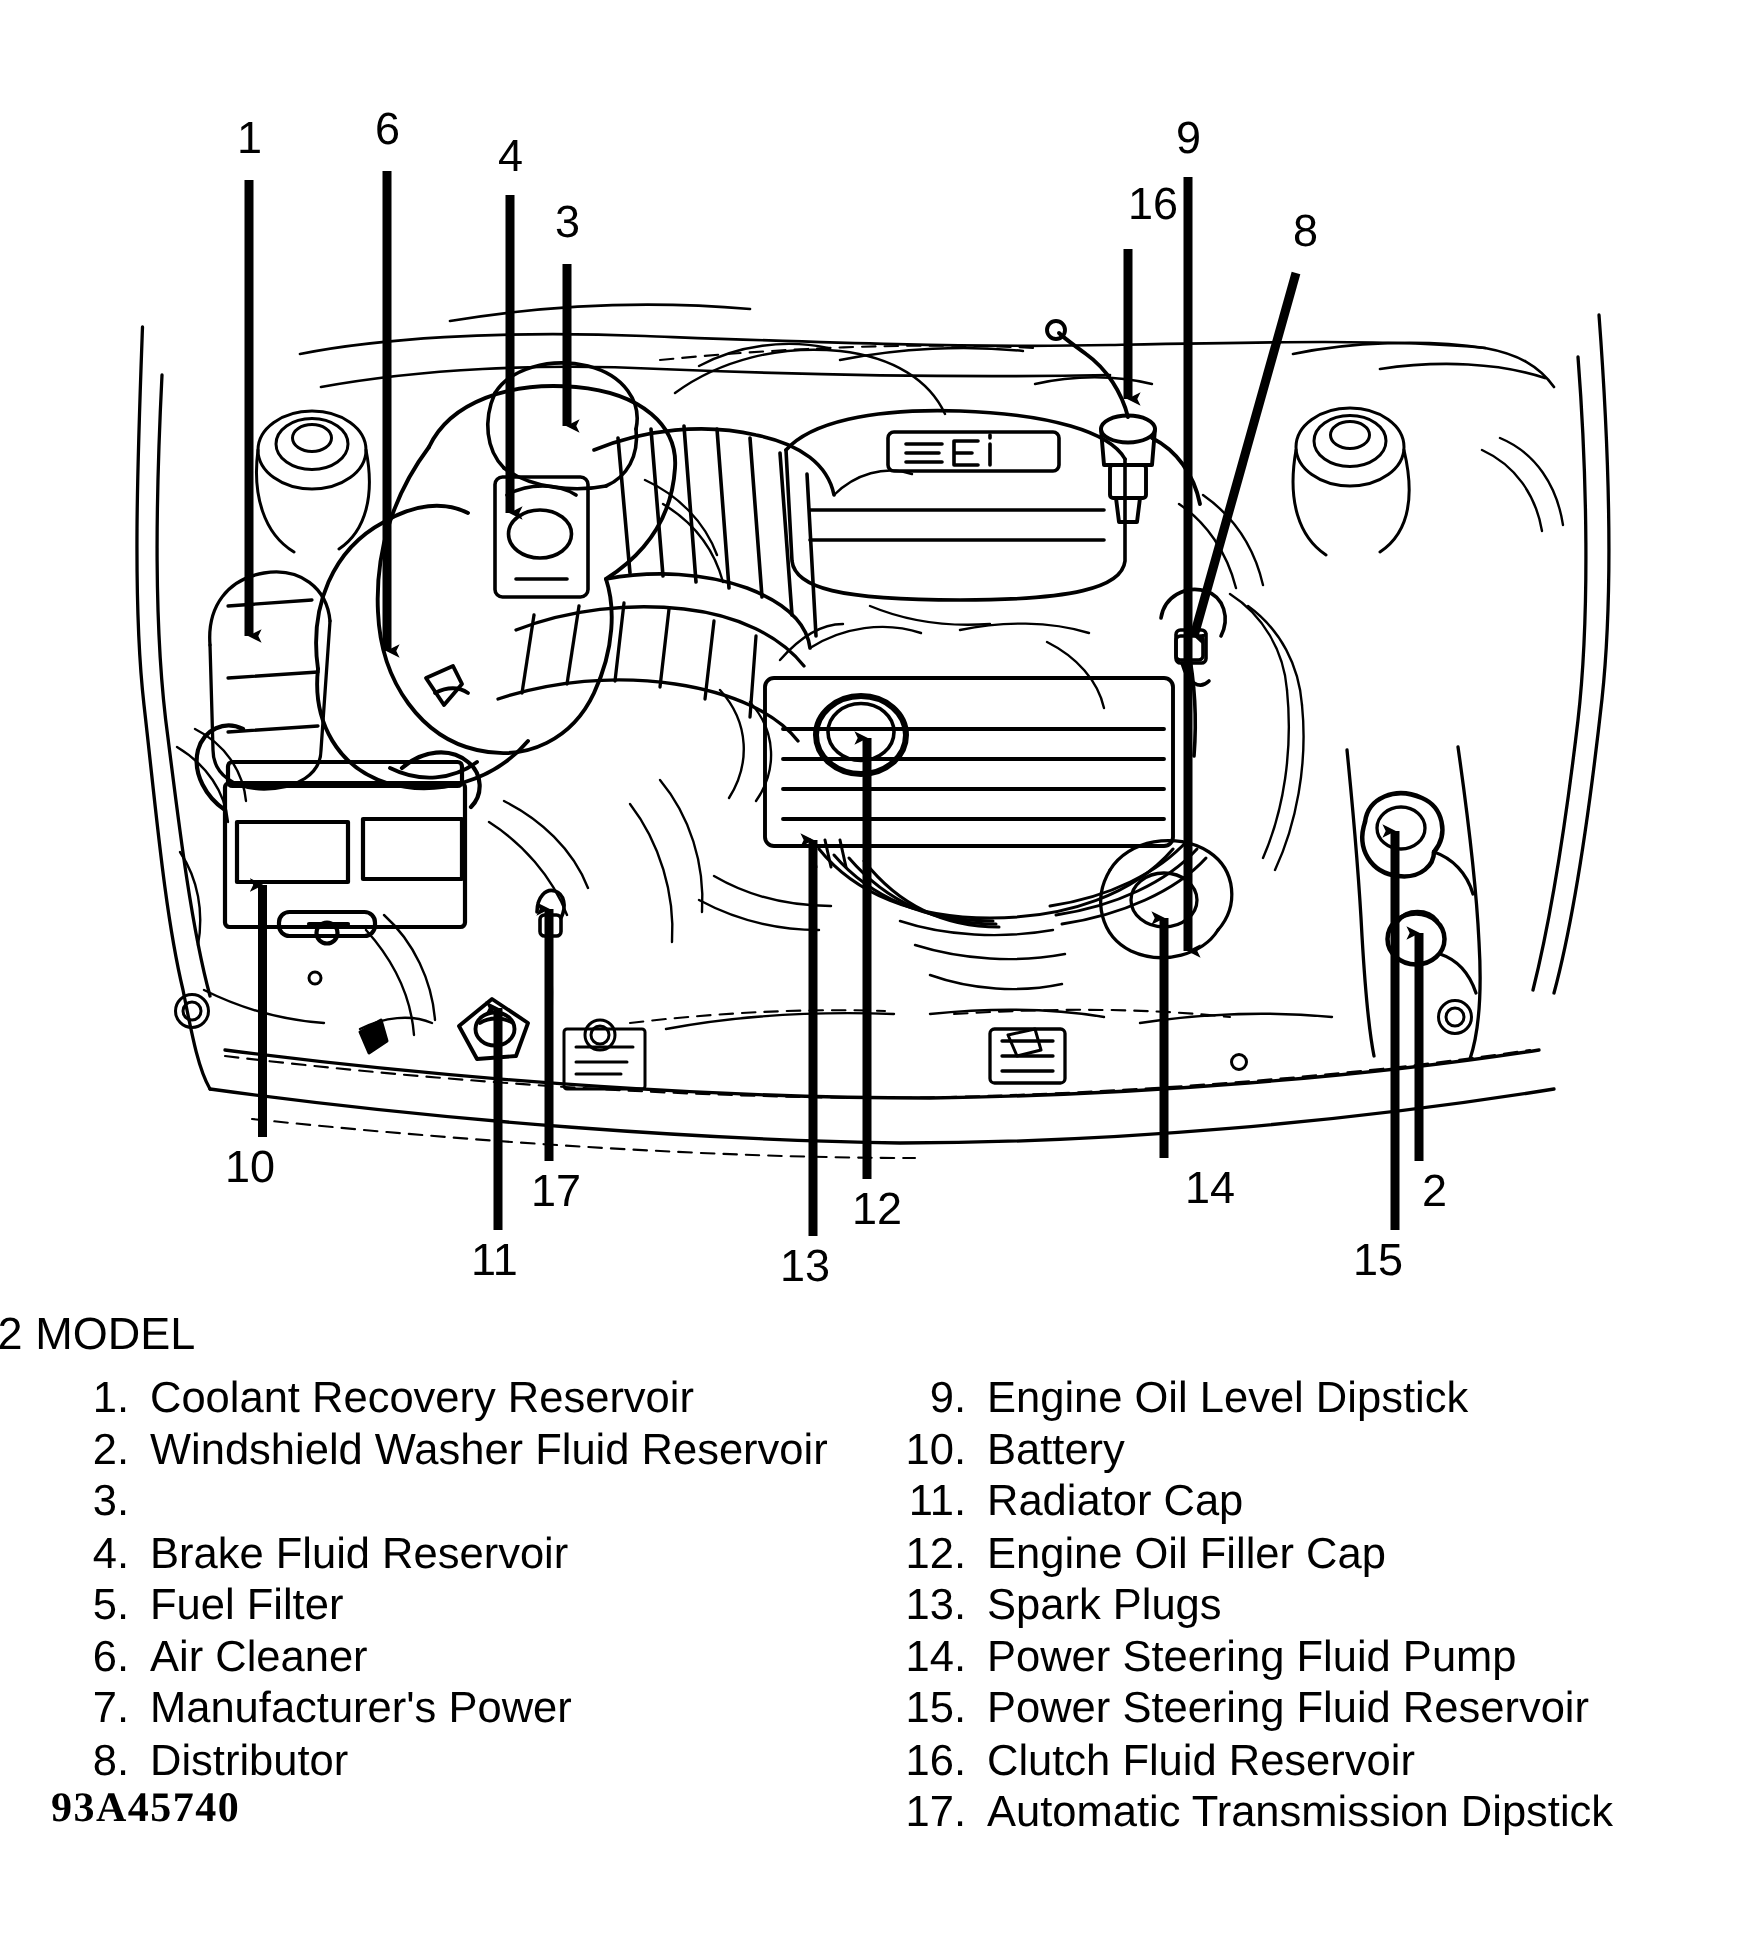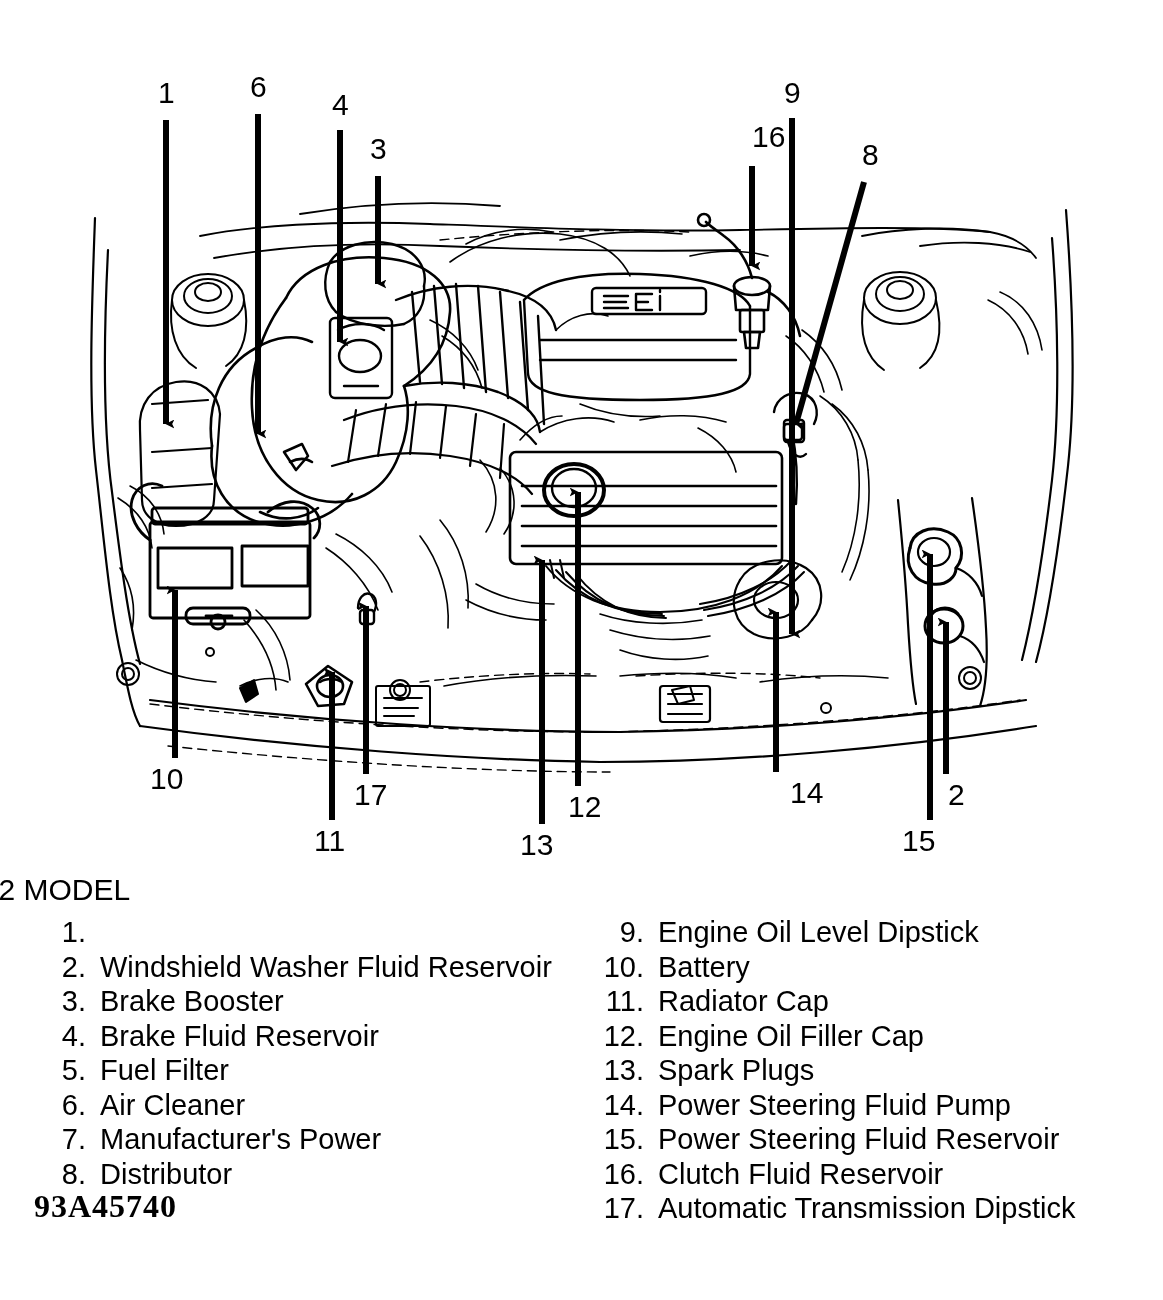--- a/index.html
+++ b/index.html
@@ -50,21 +50,21 @@
   .legend-num{
     width:52px;text-align:right;flex:0 0 52px;
     font-size:29px;
   }
   .legend-label{margin-left:14px;}
 
   
   #drawing-number{
     position:absolute;left:34px;top:1186px;
     font-family:"Liberation Serif",serif;
-    font-weight:700;font-size:32px;line-height:40px;
+    font-weight:700;font-size:28px;line-height:40px;
     letter-spacing:1px;color:#000;
   }
 </style>
 </head>
 <body>
 
 <div id="page">
 
   <div id="diagram">
     <svg width="1163" height="870" viewBox="0 0 1163 870" xmlns="http://www.w3.org/2000/svg">
@@ -398,28 +398,28 @@
 
   <div id="model-caption">
     <span class="cap-inner">1990-92 MODEL</span>
   </div>
 
   <div id="legend">
 
     <div class="legend-col" id="legend-col-left">
       <div class="legend-item">
         <span class="legend-num">1.</span>
+        <span class="legend-label">Coolant Recovery Reservoir</span>
       </div>
       <div class="legend-item">
         <span class="legend-num">2.</span>
         <span class="legend-label">Windshield Washer Fluid Reservoir</span>
       </div>
       <div class="legend-item">
         <span class="legend-num">3.</span>
-        <span class="legend-label">Brake Booster</span>
       </div>
       <div class="legend-item">
         <span class="legend-num">4.</span>
         <span class="legend-label">Brake Fluid Reservoir</span>
       </div>
       <div class="legend-item">
         <span class="legend-num">5.</span>
         <span class="legend-label">Fuel Filter</span>
       </div>
       <div class="legend-item">

